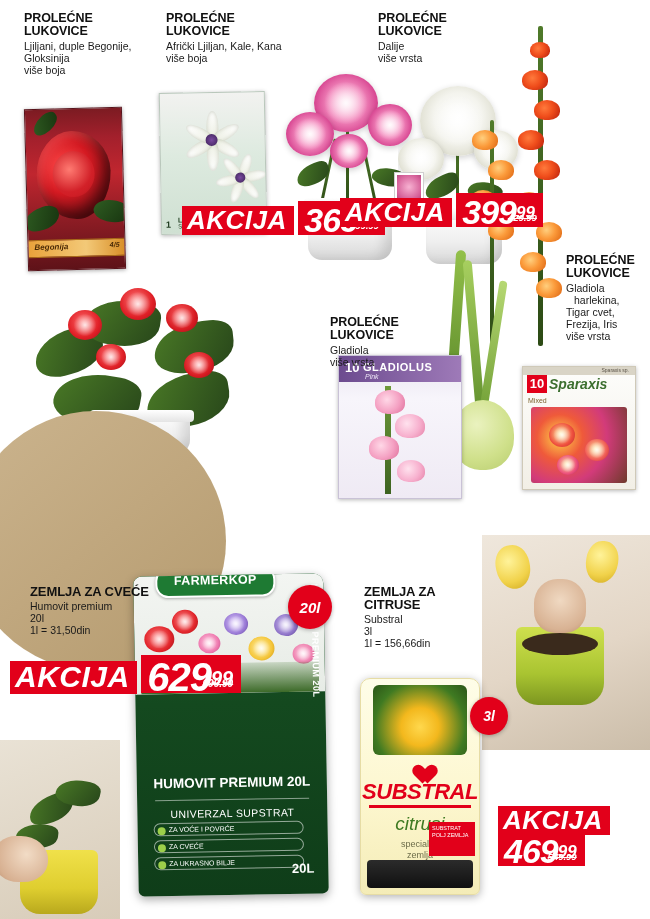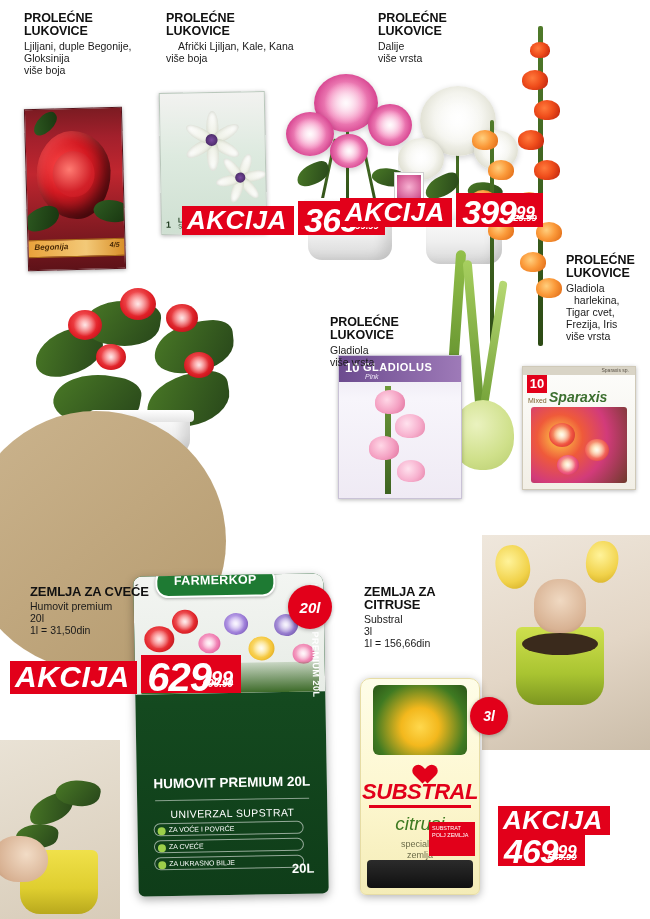--- a/index.html
+++ b/index.html
@@ -223,21 +223,21 @@
     left: 522px; top: 366px; width: 112px; height: 122px;
     background: linear-gradient(180deg,#fdfdfb 0%,#f2efe6 100%);
     border:1px solid #cfc9b8;
     box-shadow: 0 1px 4px rgba(0,0,0,.28);
   }
   .pkt-spar .n {
     position:absolute; left:4px; top:8px; width:20px; height:18px; background:#e2001a;
     color:#fff; font-weight:bold; font-size:13px; text-align:center; line-height:18px;
   }
   .pkt-spar .t {
-    position:absolute; left:26px; top:22px; font-size:14px; font-weight:bold; color:#3c6f2f;
+    position:absolute; left:26px; top:9px; font-size:14px; font-weight:bold; color:#3c6f2f;
     font-style:italic;
   }
   .pkt-spar .mix {
     position:absolute; left:5px; top:30px; font-size:7px; color:#7a5e2a;
   }
   .pkt-spar .top {
     position:absolute; left:0; right:0; top:0; height:8px; background:#d9d4c6;
   }
   .pkt-spar .topt {
     position:absolute; right:6px; top:0px; font-size:5px; color:#5a5347;
@@ -573,21 +573,21 @@
     <div class="prod-title">PROLEĆNE</div>
     <div class="prod-title">LUKOVICE</div>
     <div class="prod-sub" style="margin-top:2px;">Ljiljani, duple Begonije,</div>
     <div class="prod-sub">Gloksinija</div>
     <div class="prod-sub">više boja</div>
   </div>
 
   <div class="abs" style="left:166px; top:12px; width:170px;">
     <div class="prod-title">PROLEĆNE</div>
     <div class="prod-title">LUKOVICE</div>
-    <div class="prod-sub" style="margin-top:2px;margin-left:12px;">Afrički Ljiljan, Kale, Kana</div>
+    <div class="prod-sub" style="margin-top:2px;">Afrički Ljiljan, Kale, Kana</div>
     <div class="prod-sub">više boja</div>
   </div>
 
   <div class="abs" style="left:378px; top:12px; width:130px;">
     <div class="prod-title">PROLEĆNE</div>
     <div class="prod-title">LUKOVICE</div>
     <div class="prod-sub" style="margin-top:2px;">Dalije</div>
     <div class="prod-sub">više vrsta</div>
   </div>
 

